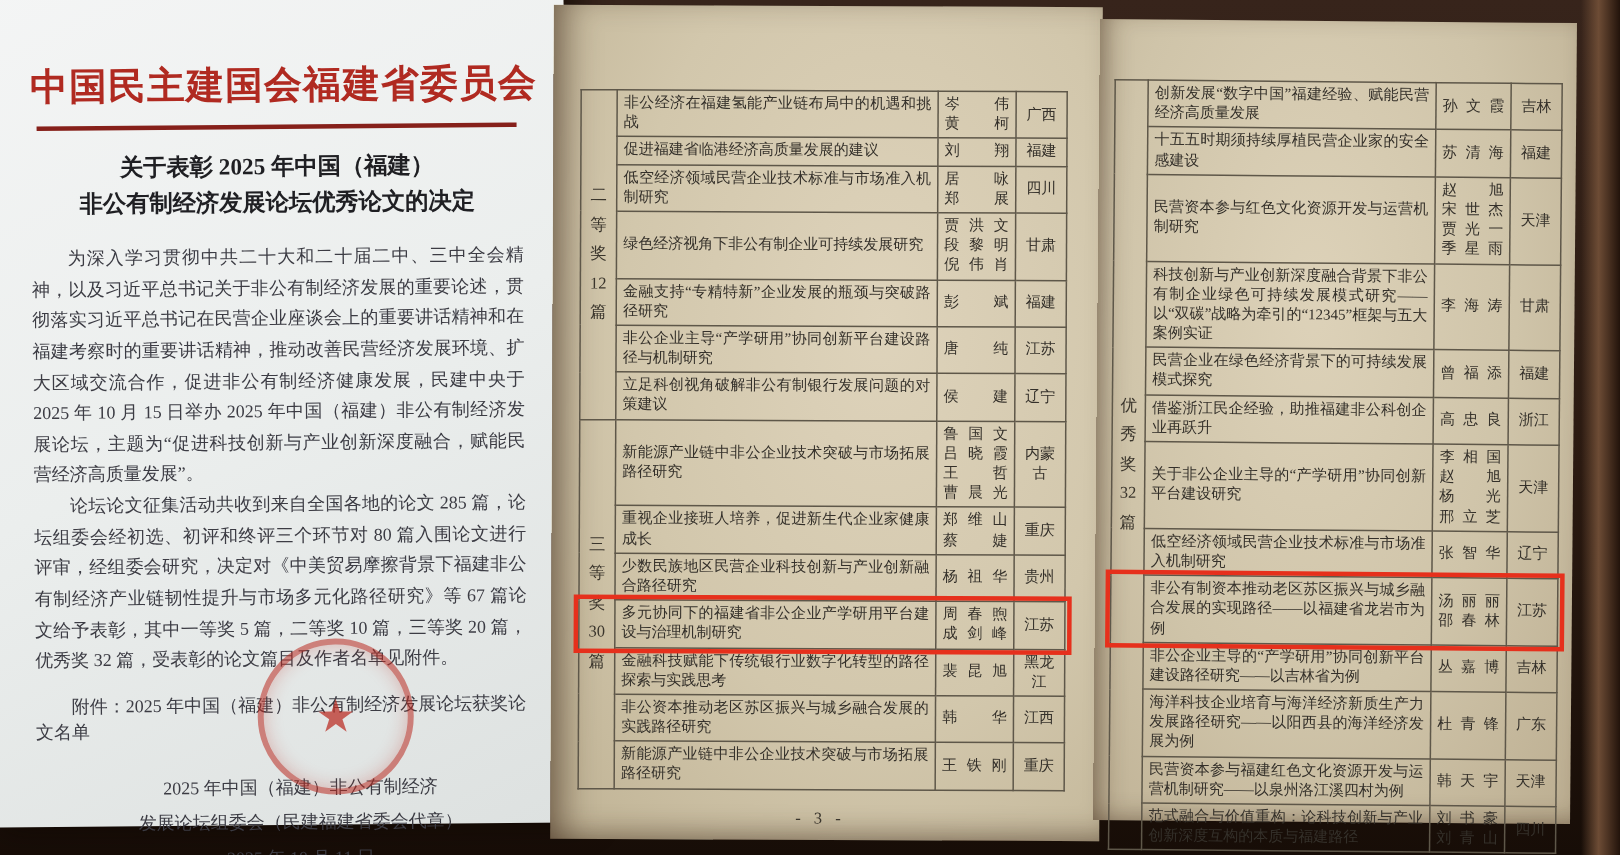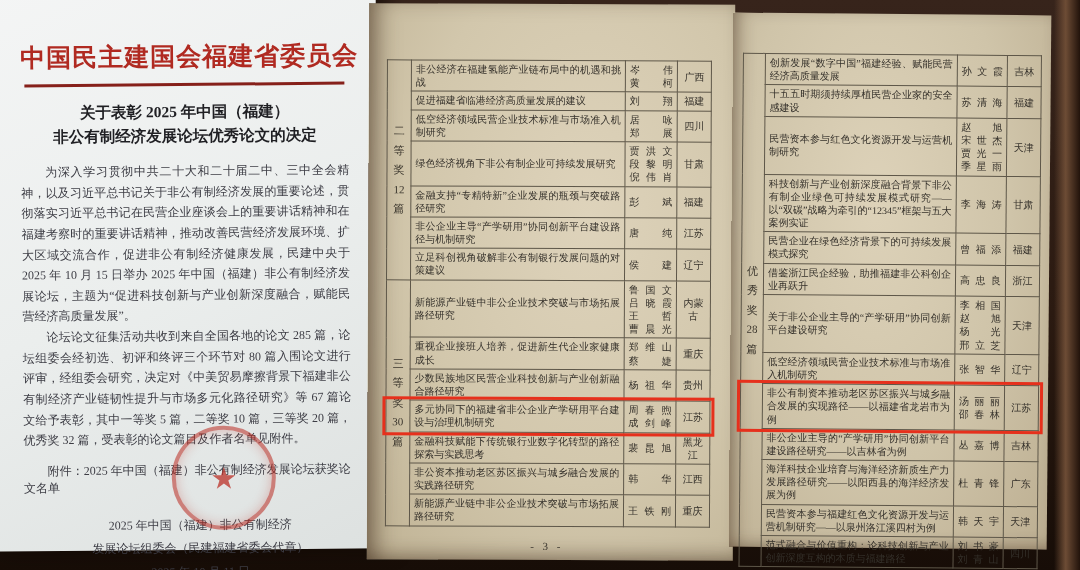--- a/index.html
+++ b/index.html
@@ -228,21 +228,21 @@
             <col style="width:192px">
             <col style="width:50px">
             <col style="width:34px">
           </colgroup>
         <tbody>
             <tr>
               <td class="label-cell" rowspan="13">
                 <span class="label-char">优</span>
                 <span class="label-char">秀</span>
                 <span class="label-char">奖</span>
-                <span class="label-char">28</span>
+                <span class="label-char">32</span>
                 <span class="label-char">篇</span>
               </td>
               <td class="title-cell">创新发展“数字中国”福建经验、赋能民营经济高质量发展</td>
               <td class="authors-cell">
                 <span class="author">孙文霞</span>
               </td>
               <td class="province-cell">吉林</td>
             </tr>
             <tr>
               <td class="title-cell">十五五时期须持续厚植民营企业家的安全感建设</td>

